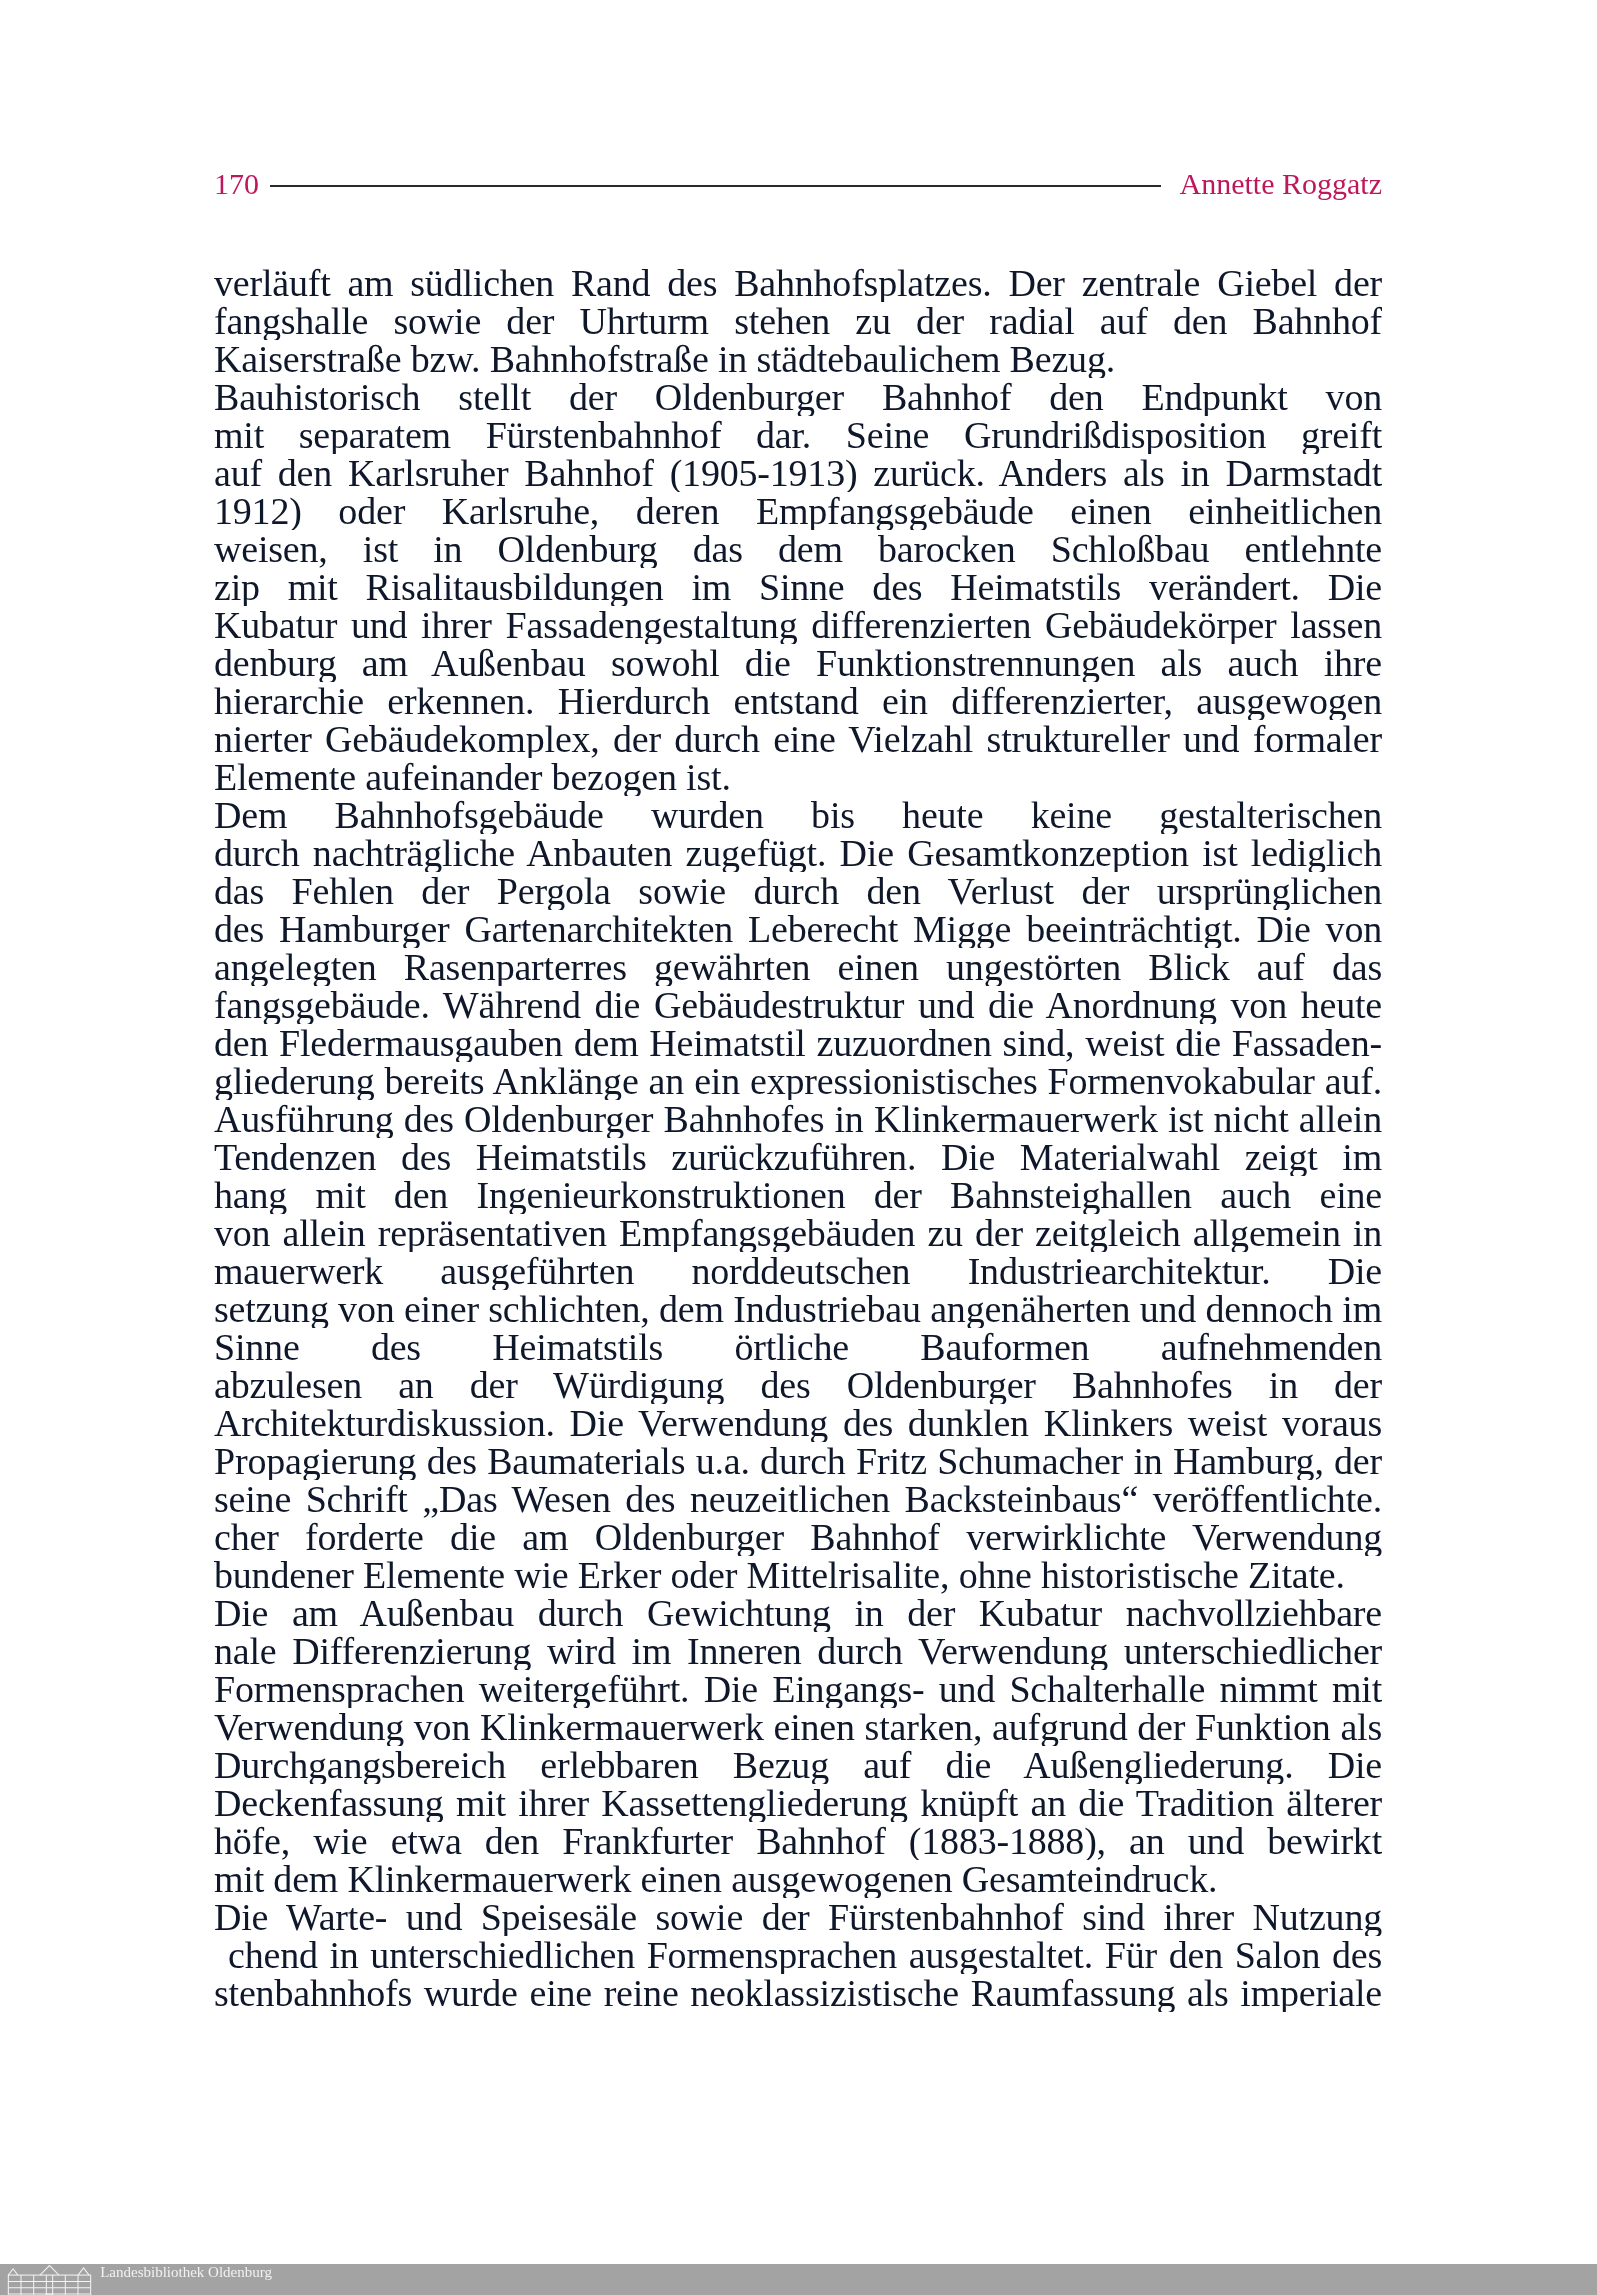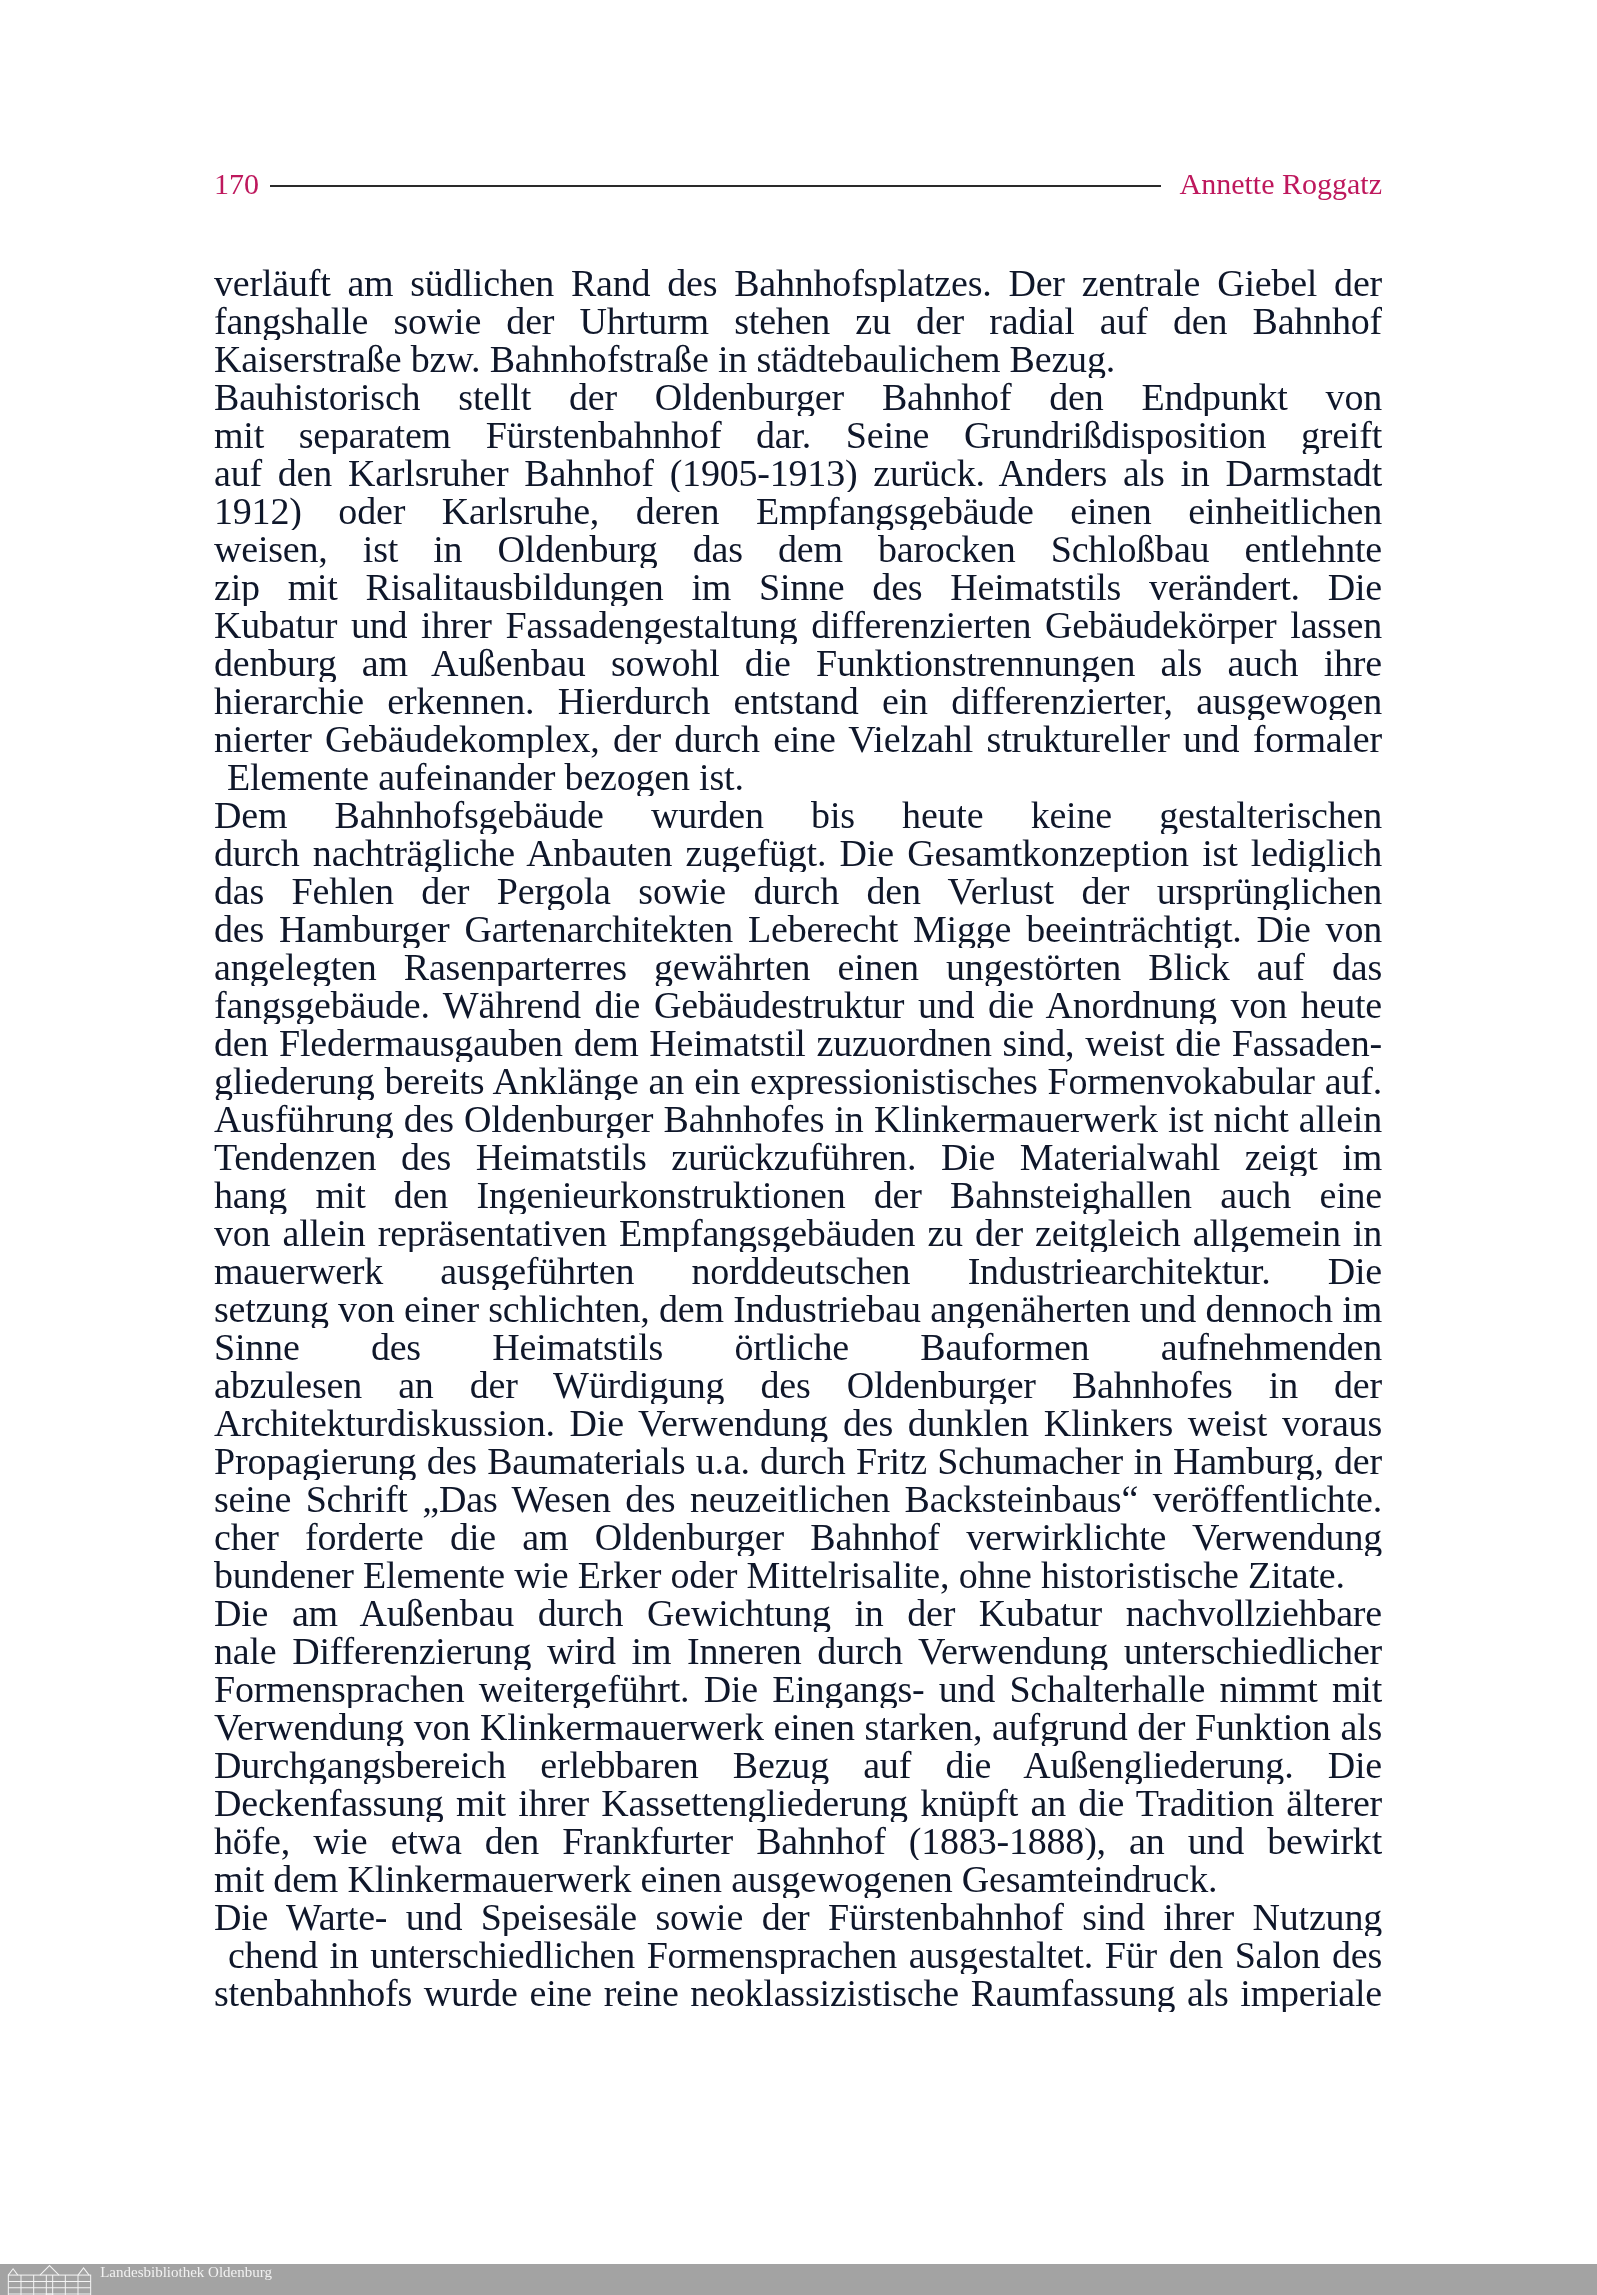--- a/index.html
+++ b/index.html
@@ -52,21 +52,21 @@
       <span class="line" style="white-space: normal; overflow: hidden;">Bauhistorisch stellt der Oldenburger Bahnhof den Endpunkt von Bahnhofsbauten</span>
       <span class="line" style="white-space: normal; overflow: hidden;">mit separatem Fürstenbahnhof dar. Seine Grundrißdisposition greift unmittelbar</span>
       <span class="line" style="white-space: normal; overflow: hidden;">auf den Karlsruher Bahnhof (1905-1913) zurück. Anders als in Darmstadt (1907-</span>
       <span class="line" style="white-space: normal; overflow: hidden;">1912) oder Karlsruhe, deren Empfangsgebäude einen einheitlichen Baukörper auf-</span>
       <span class="line" style="white-space: normal; overflow: hidden;">weisen, ist in Oldenburg das dem barocken Schloßbau entlehnte Gliederungsprin-</span>
       <span class="line" style="white-space: normal; overflow: hidden;">zip mit Risalitausbildungen im Sinne des Heimatstils verändert. Die bezüglich ihrer</span>
       <span class="line" style="white-space: normal; overflow: hidden;">Kubatur und ihrer Fassadengestaltung differenzierten Gebäudekörper lassen in Ol-</span>
       <span class="line" style="white-space: normal; overflow: hidden;">denburg am Außenbau sowohl die Funktionstrennungen als auch ihre Gestaltungs-</span>
       <span class="line" style="white-space: normal; overflow: hidden;">hierarchie erkennen. Hierdurch entstand ein differenzierter, ausgewogen proportio-</span>
       <span class="line" style="white-space: normal; overflow: hidden;">nierter Gebäudekomplex, der durch eine Vielzahl struktureller und formaler</span>
-      <span class="line last" style="white-space: normal; overflow: hidden; margin-left: 13px;">Elemente aufeinander bezogen ist.</span>
+      <span class="line last" style="white-space: normal; overflow: hidden;">Elemente aufeinander bezogen ist.</span>
       <span class="line" style="white-space: normal; overflow: hidden;">Dem Bahnhofsgebäude wurden bis heute keine gestalterischen Verunklärungen</span>
       <span class="line" style="white-space: normal; overflow: hidden;">durch nachträgliche Anbauten zugefügt. Die Gesamtkonzeption ist lediglich durch</span>
       <span class="line" style="white-space: normal; overflow: hidden;">das Fehlen der Pergola sowie durch den Verlust der ursprünglichen Mittelrisalite</span>
       <span class="line" style="white-space: normal; overflow: hidden;">des Hamburger Gartenarchitekten Leberecht Migge beeinträchtigt. Die von Migge</span>
       <span class="line" style="white-space: normal; overflow: hidden;">angelegten Rasenparterres gewährten einen ungestörten Blick auf das gesamte Emp-</span>
       <span class="line" style="white-space: normal; overflow: hidden;">fangsgebäude. Während die Gebäudestruktur und die Anordnung von heute fehlen-</span>
       <span class="line" style="white-space: normal; overflow: hidden;">den Fledermausgauben dem Heimatstil zuzuordnen sind, weist die Fassaden-</span>
       <span class="line" style="white-space: normal; overflow: hidden;">gliederung bereits Anklänge an ein expressionistisches Formenvokabular auf. Die</span>
       <span class="line" style="white-space: normal; overflow: hidden;">Ausführung des Oldenburger Bahnhofes in Klinkermauerwerk ist nicht allein auf</span>
       <span class="line" style="white-space: normal; overflow: hidden;">Tendenzen des Heimatstils zurückzuführen. Die Materialwahl zeigt im Zusammen-</span>

